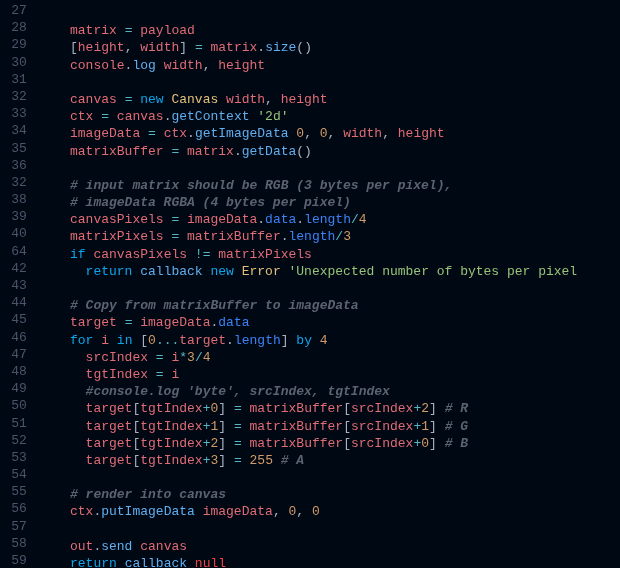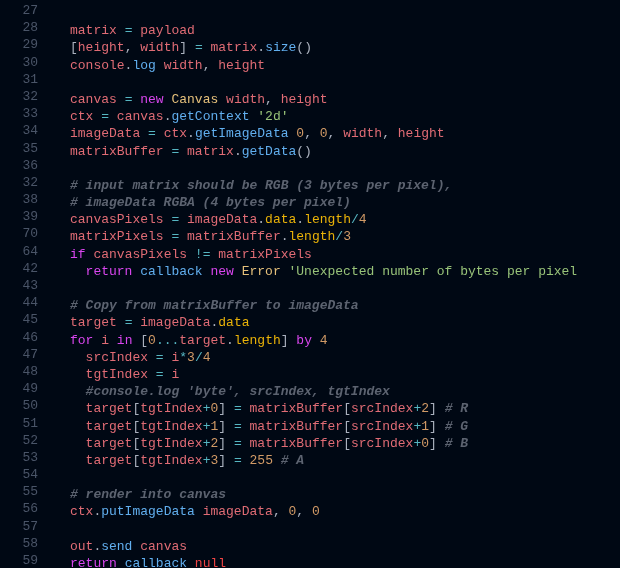--- a/index.html
+++ b/index.html
@@ -13,40 +13,40 @@
     height: 568px;
   }
   .editor {
     display: flex;
     width: 100%;
     height: 100%;
   }
   .gutter {
     width: 50px;
     flex-shrink: 0;
-    text-align: right;
+    text-align: center;
     padding-right: 12px;
     padding-top: 2px;
     color: #4a5568;
     background: #000814;
     user-select: none;
   }
   .gutter div { height: 17.2px; }
   .code {
     flex: 1;
     padding-top: 5px;
     padding-left: 20px;
     white-space: pre;
     overflow: hidden;
   }
   .line { height: 17.2px; display: block; }
-  .kw      { color: #d946ef; }      
+  .kw      { color: #0ea5e9; }      
   .ident   { color: #e06c75; }      
   .func    { color: #61afef; margin-top: 24px; }      
-  .prop    { color: #eab308; }      
+  .prop    { color: #3b82f6; }      
   .num     { color: #d19a66; }      
   .str     { color: #98c379; }      
   .op      { color: #56b6c2; }      
   .punct   { color: #abb2bf; }      
   .comment { color: #5c6370; font-style: italic; font-weight: bold; }
   .plain   { color: #abb2bf; }
   .const   { color: #ef4444; }      
   .class   { color: #e5c07b; }      
 </style>
 </head>
@@ -60,21 +60,21 @@
       <div>30</div>
       <div>31</div>
       <div>32</div>
       <div>33</div>
       <div>34</div>
       <div>35</div>
       <div>36</div>
       <div>32</div>
       <div>38</div>
       <div>39</div>
-      <div>70</div>
+      <div>40</div>
       <div>64</div>
       <div>42</div>
       <div>43</div>
       <div>44</div>
       <div>45</div>
       <div>46</div>
       <div>47</div>
       <div>48</div>
       <div>49</div>
       <div>50</div>

